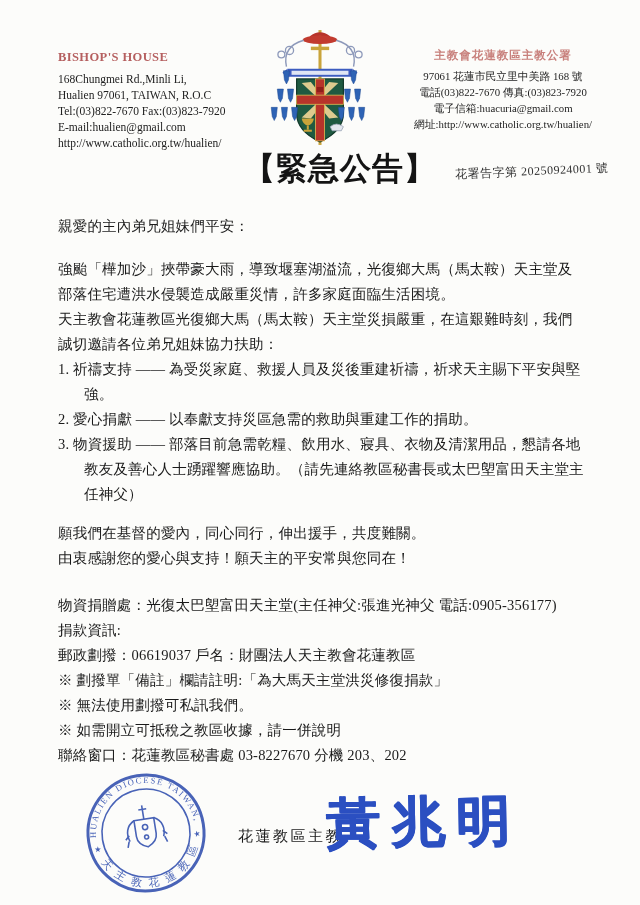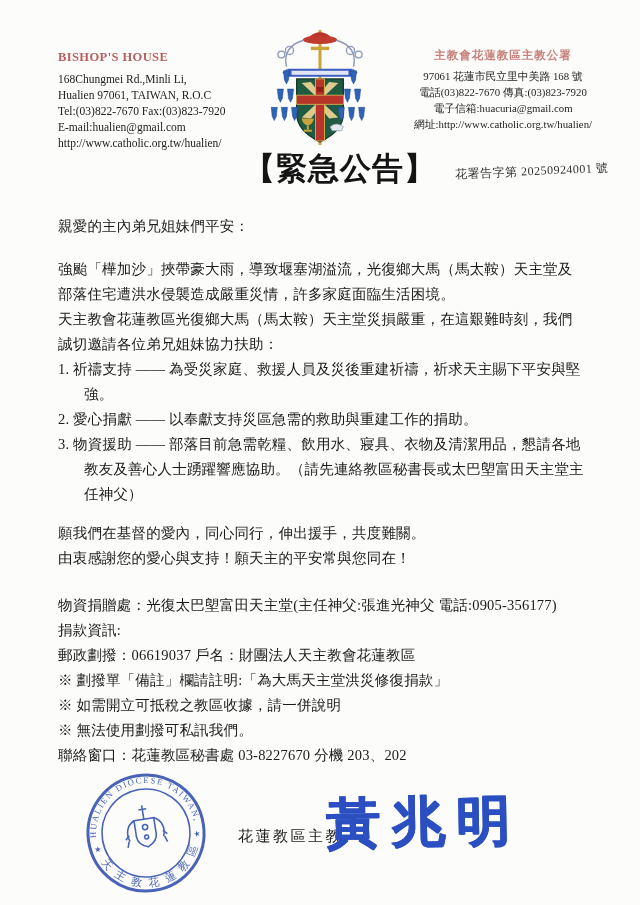--- a/index.html
+++ b/index.html
@@ -148,22 +148,22 @@
   <div>
       <p>願我們在基督的愛內，同心同行，伸出援手，共度難關。</p>
       <p>由衷感謝您的愛心與支持！願天主的平安常與您同在！</p>
     </div>
   <div class="gap22"></div>
   <div>
       <p>物資捐贈處：光復太巴塱富田天主堂(主任神父:張進光神父 電話:0905-356177)</p>
       <p>捐款資訊:</p>
       <p>郵政劃撥：06619037 戶名：財團法人天主教會花蓮教區</p>
       <p>※ 劃撥單「備註」欄請註明:「為大馬天主堂洪災修復捐款」</p>
+      <p>※ 無法使用劃撥可私訊我們。</p>
       <p>※ 如需開立可抵稅之教區收據，請一併說明</p>
-      <p>※ 無法使用劃撥可私訊我們。</p>
       <p>聯絡窗口：花蓮教區秘書處 03-8227670 分機 203、202</p>
     </div>
 </div>
 
 <svg class="seal" viewBox="0 0 124 124">
   <g stroke="#3a57b2" fill="none">
     <circle cx="62" cy="62" r="58" stroke-width="3"></circle>
     <circle cx="62" cy="62" r="44" stroke-width="1.6"></circle>
   </g>
   <defs>

